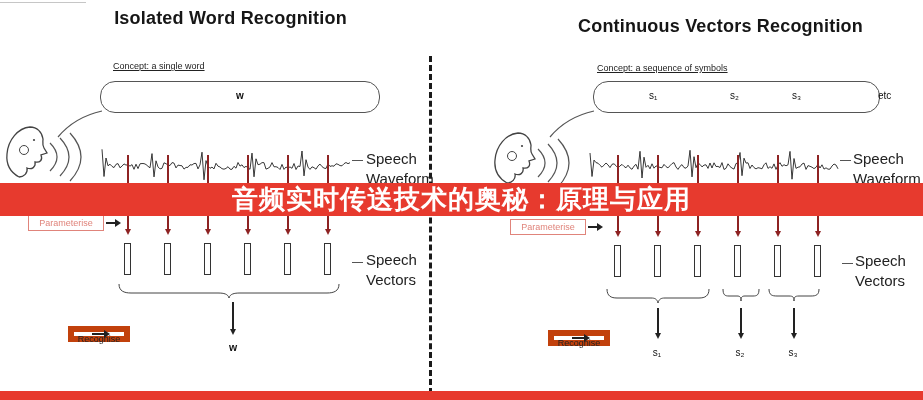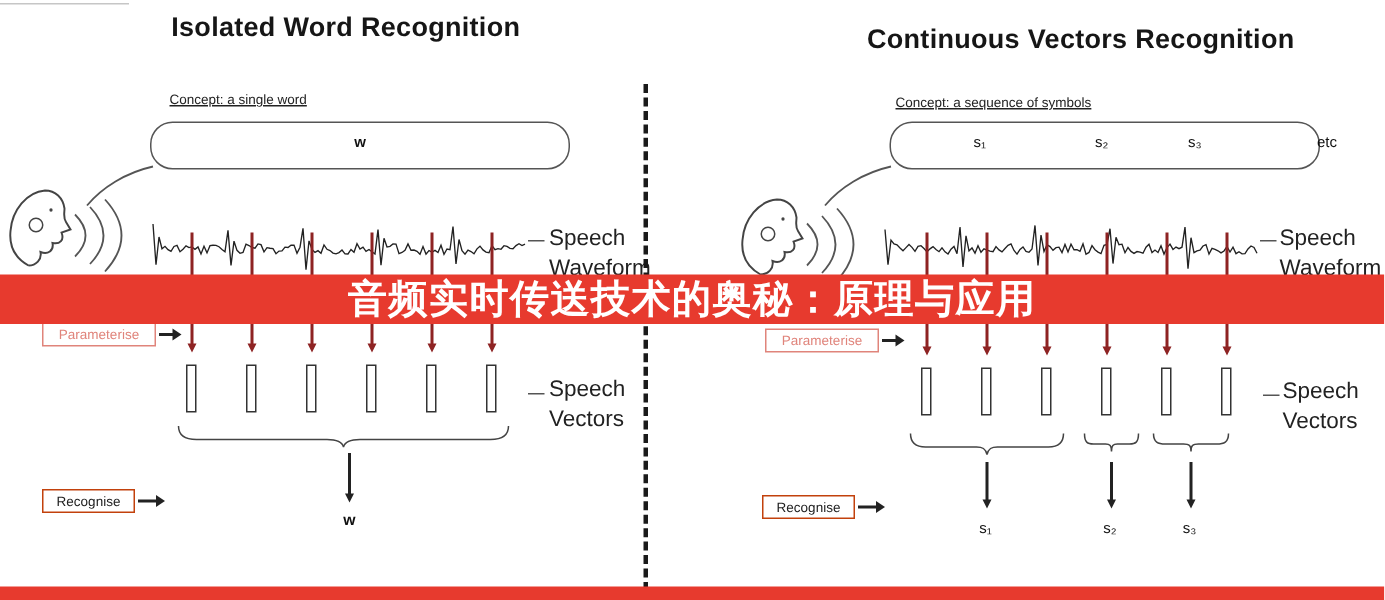--- a/index.html
+++ b/index.html
@@ -18,22 +18,22 @@
   .rarrow::after{content:"";position:absolute;left:-2.5px;bottom:-6px;width:0;height:0;
                  border:3.5px solid transparent;border-top:6px solid var(--arrow-red,#8e2323);}
   .barrow{width:2px;background:#222;}
   .barrow::after{content:"";position:absolute;left:-2.5px;bottom:-6px;width:0;height:0;
                  border:3.5px solid transparent;border-top:6px solid #222;}
   .harrow{height:2px;background:#222;}
   .harrow::after{content:"";position:absolute;right:-6px;top:-3px;width:0;height:0;
                  border:4px solid transparent;border-left:6px solid #222;}
   .pbox{border:1px solid var(--accent-pink,#e0847b);color:var(--accent-pink,#e0847b);
         font-size:9px;line-height:15px;height:16px;text-align:center;background:#fff;box-sizing:border-box;}
-  .rbox{border:1px solid #c2410c;color:#222;font-size:9px;line-height:15px;height:16px;
-        text-align:center;background:#fff;box-sizing:border-box;}
+  .rbox{border:6px solid #c2410c;color:#222;font-size:9px;line-height:15px;height:16px;
+        text-align:center;background:#fff;box-sizing:border-box;margin-left:40px;}
   .banner{left:0;top:183px;width:100%;height:33px;background:var(--banner-red,#e73a2e);z-index:20;
           display:flex;align-items:center;justify-content:center;}
   .banner-text{color:#fff;font-size:26px;font-weight:700;letter-spacing:1px;white-space:nowrap;}
   .footer-bar{left:0;top:391px;width:100%;height:9px;background:var(--banner-red,#e73a2e);}
   .divider{left:429px;top:56px;height:338px;width:0;border-left:3px dashed #1a1a1a;}
   .result{font-size:10.5px;font-weight:700;color:#111;text-align:center;}
   .result-sub{font-size:10px;color:#111;text-align:center;}
   svg{display:block;overflow:visible;}
 </style>
 </head>

